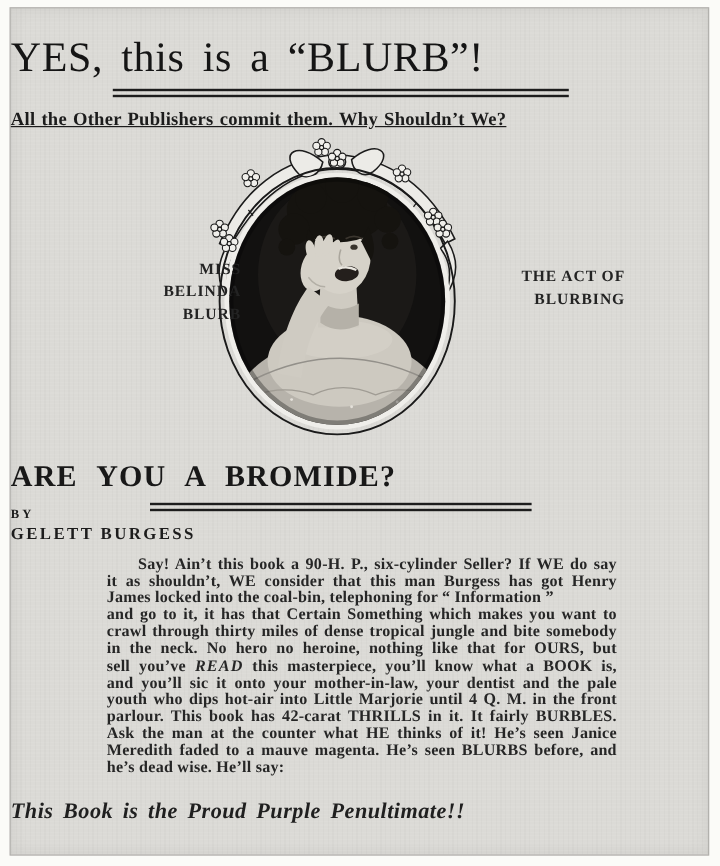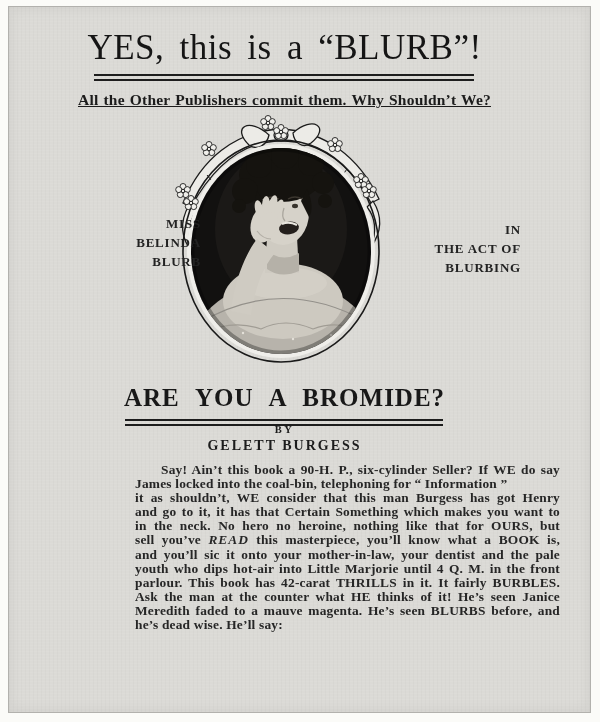--- a/index.html
+++ b/index.html
@@ -11,21 +11,21 @@
   }
   .paper{
     position:absolute;left:8px;top:6px;width:581px;height:705px;
     background-color:#dbdad6;
     background-image:
       repeating-linear-gradient(0deg, rgba(255,255,255,.05) 0 1px, rgba(0,0,0,0) 1px 3px),
       repeating-linear-gradient(90deg, rgba(0,0,0,.02) 0 1px, rgba(0,0,0,0) 1px 4px);
     border:1px solid #b2b1ad;
     box-shadow:inset 0 0 14px rgba(0,0,0,.06);
   }
-  .centered{position:absolute;left:0;right:30px;text-align:center;}
+  .centered{position:absolute;left:0;right:30px;text-align:left;}
   .headline{
     top:22px;font-size:35px;letter-spacing:.5px;word-spacing:6px;
     color:#151515;line-height:1.1;
   }
   .double-rule{
     position:absolute;height:3px;
     border-top:2px solid #1d1d1d;border-bottom:2px solid #1d1d1d;
   }
   .headline-rule{top:67px;left:85px;width:380px;}
   .subhead{top:84px;font-size:15.5px;font-weight:bold;letter-spacing:.2px;word-spacing:1px;text-decoration:underline;}
@@ -39,21 +39,20 @@
   .book-title{
     top:377px;font-size:25px;letter-spacing:1px;word-spacing:9px;color:#181818;line-height:1.1;
   }
   .title-rule{top:412px;left:116px;width:318px;}
   .byline{top:417px;font-size:10.5px;font-weight:bold;letter-spacing:2.5px;}
   .author{top:431px;font-size:14px;font-weight:bold;letter-spacing:2px;}
   .body-text{
     position:absolute;left:80px;top:456px;width:425px;
     font-size:13.4px;font-weight:bold;line-height:14.1px;color:#262626;
     letter-spacing:.2px;
-    margin-left:46px;
   }
   .body-line{text-align:justify;text-align-last:justify;}
   .body-line.last{text-align-last:left;}
   .body-line.indent{padding-left:26px;}
   .body-line .em{font-style:italic;letter-spacing:1px;}
   .footer-slogan{
     top:660px;font-size:18.5px;font-weight:bold;font-style:italic;
     letter-spacing:.4px;word-spacing:3px;color:#1f1f1f;
   }
 </style>
@@ -149,38 +148,39 @@
         <use href="#flw" x="196" y="80"></use>
     </g>
   </svg>
 
   <div class="caption caption-left">
     <div>MISS</div>
     <div>BELINDA</div>
     <div>BLURB</div>
   </div>
   <div class="caption caption-right">
-    <div>IN</div>
     <div>THE ACT OF</div>
     <div>BLURBING</div>
   </div>
 
   <h2 class="centered book-title" style="margin:0;font-weight:bold;position:absolute;">ARE YOU A BROMIDE?</h2>
   <div class="double-rule title-rule"></div>
   <div class="centered byline">BY</div>
   <div class="centered author">GELETT BURGESS</div>
 
   <div class="body-text">
       <div class="body-line indent"><span>Say! Ain’t this book a 90-H. P., six-cylinder Seller? If WE do say</span></div>
+      <div class="body-line"><span>it as shouldn’t, WE consider that this man Burgess has got Henry</span></div>
       <div class="body-line last"><span>James locked into the coal-bin, telephoning for “ Information ”</span></div>
-      <div class="body-line"><span>it as shouldn’t, WE consider that this man Burgess has got Henry</span></div>
       <div class="body-line"><span>and go to it, it has that Certain Something which makes you want to</span></div>
+      <div class="body-line"><span>crawl through thirty miles of dense tropical jungle and bite somebody</span></div>
       <div class="body-line"><span>in the neck.  No hero no heroine, nothing like that for OURS, but</span></div>
       <div class="body-line"><span>sell you’ve </span><span class="em">READ</span><span> this masterpiece, you’ll know what a BOOK is,</span></div>
       <div class="body-line"><span>and you’ll sic it onto your mother-in-law, your dentist and the pale</span></div>
       <div class="body-line"><span>youth who dips hot-air into Little Marjorie until 4 Q. M. in the front</span></div>
       <div class="body-line"><span>parlour.  This book has 42-carat THRILLS in it.  It fairly BURBLES.</span></div>
       <div class="body-line"><span>Ask the man at the counter what HE thinks of it! He’s seen Janice</span></div>
       <div class="body-line"><span>Meredith faded to a mauve magenta.  He’s seen BLURBS before, and</span></div>
       <div class="body-line last"><span>he’s dead wise.  He’ll say:</span></div>
     </div>
 
+  <div class="centered footer-slogan">This Book is the Proud Purple Penultimate!!</div>
 </div>
 
 </body></html>

